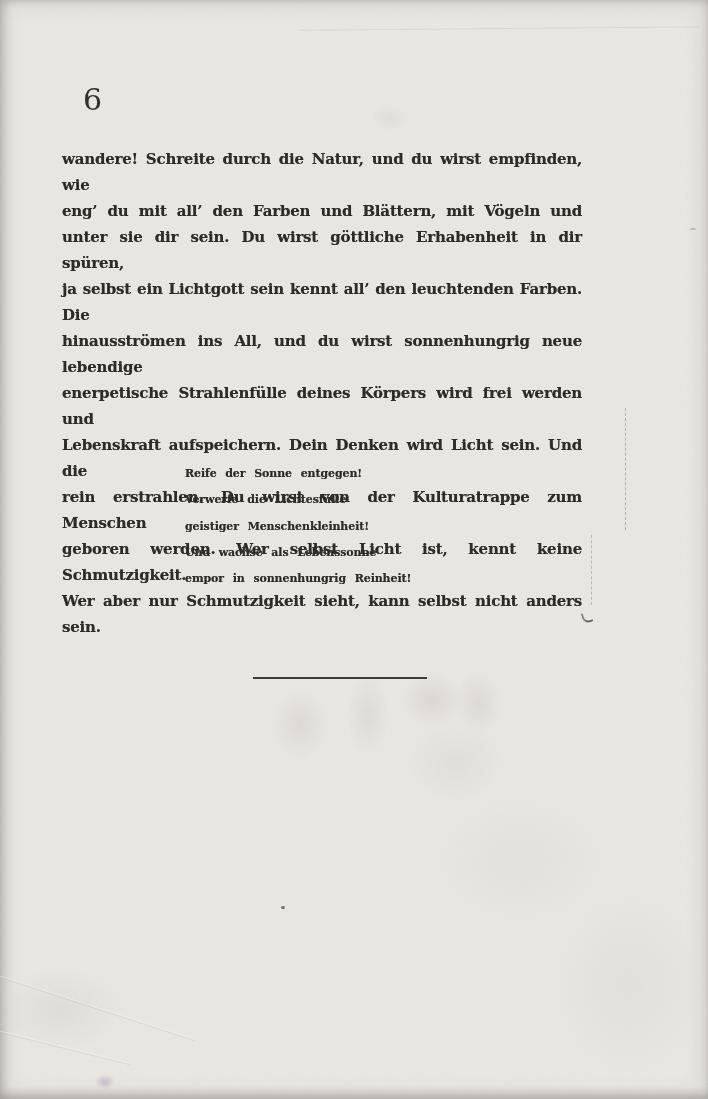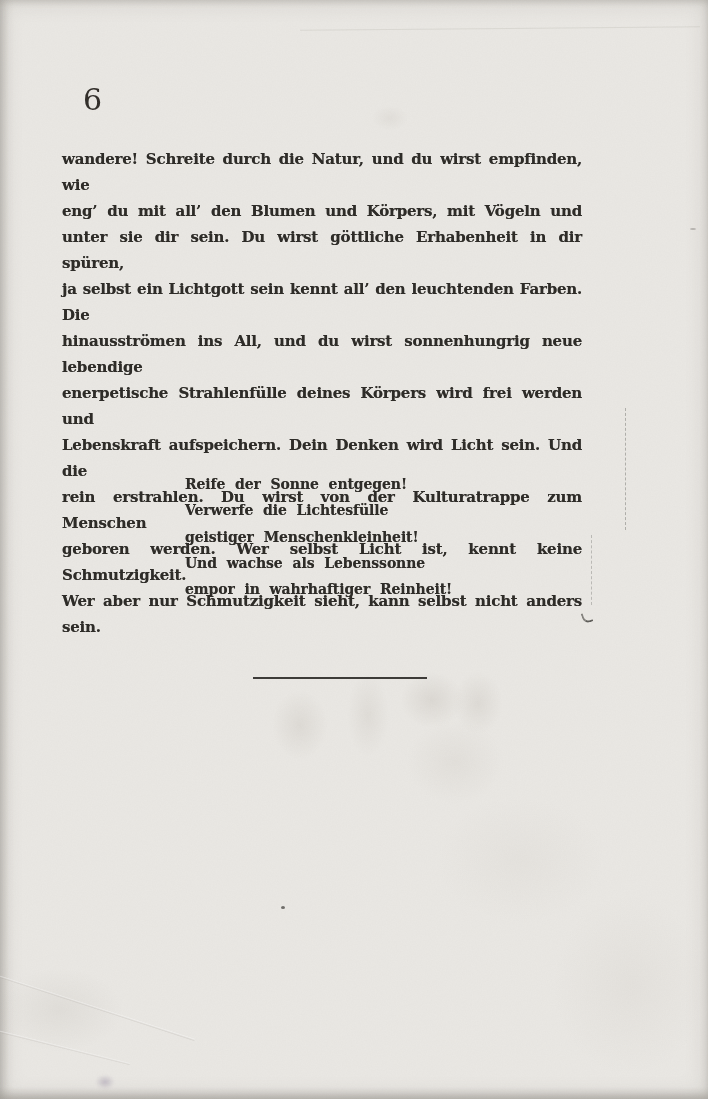--- a/index.html
+++ b/index.html
@@ -111,23 +111,23 @@
     text-align: justify;
     text-align-last: justify;
     white-space: normal;
   }
   .jline.last {
     text-align-last: left;
   }
   .poem {
     position: absolute;
     left: 185px;
-    top: 471px;
+    top: 461px;
     width: 320px;
-    font-size: 14px;
+    font-size: 11px;
     font-weight: 700;
     line-height: 26.3px;
     letter-spacing: -0.1px;
     word-spacing: 5px;
     text-shadow: 0 0 0.4px rgba(46,44,40,0.6);
   }
   .divider {
     position: absolute;
     left: 253px;
     top: 677px;
@@ -157,34 +157,34 @@
   <div class="fold-dotted f2"></div>
   <div class="speck s1"></div>
   <div class="speck s2"></div>
   <div class="squiggle"></div>
   <div class="stamp"></div>
 
   <div class="page-number">6</div>
 
   <div class="body-text">
     <div class="jline">wandere! Schreite durch die Natur, und du wirst empfinden, wie</div>
-    <div class="jline">eng’ du mit all’ den Blumen und Körpers, mit Vögeln und</div>
+    <div class="jline">eng’ du mit all’ den Farben und Blättern, mit Vögeln und</div>
     <div class="jline">unter sie dir sein. Du wirst göttliche Erhabenheit in dir spüren,</div>
     <div class="jline">ja selbst ein Lichtgott sein kennt all’ den leuchtenden Farben. Die</div>
     <div class="jline">hinausströmen ins All, und du wirst sonnenhungrig neue lebendige</div>
     <div class="jline">enerpetische Strahlenfülle deines Körpers wird frei werden und</div>
     <div class="jline">Lebenskraft aufspeichern. Dein Denken wird Licht sein. Und die</div>
     <div class="jline">rein erstrahlen. Du wirst von der Kulturatrappe zum Menschen</div>
     <div class="jline">geboren werden. Wer selbst Licht ist, kennt keine Schmutzigkeit.</div>
     <div class="jline last">Wer aber nur Schmutzigkeit sieht, kann selbst nicht anders sein.</div>
   </div>
 
   <div class="poem">
     <div class="poem-line">Reife der Sonne entgegen!</div>
     <div class="poem-line">Verwerfe die Lichtesfülle</div>
     <div class="poem-line">geistiger Menschenkleinheit!</div>
     <div class="poem-line">Und wachse als Lebenssonne</div>
-    <div class="poem-line">empor in wahrhaftiger Reinheit!</div>
+    <div class="poem-line">empor in sonnenhungrig Reinheit!</div>
   </div>
 
   <div class="divider"></div>
 
 </div>
 
 </body></html>

